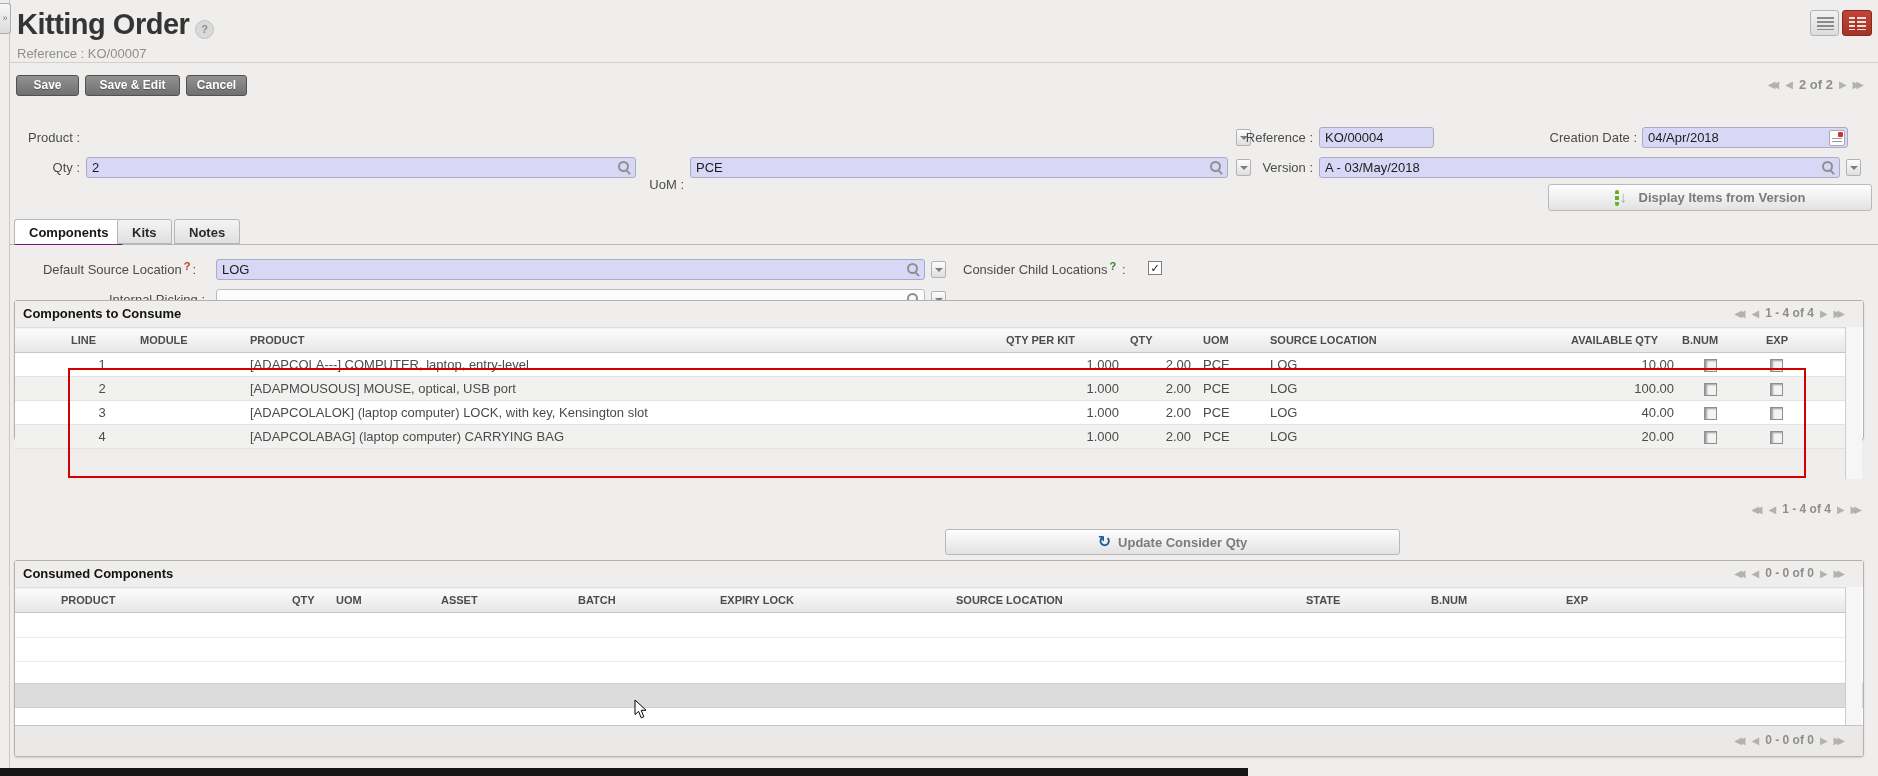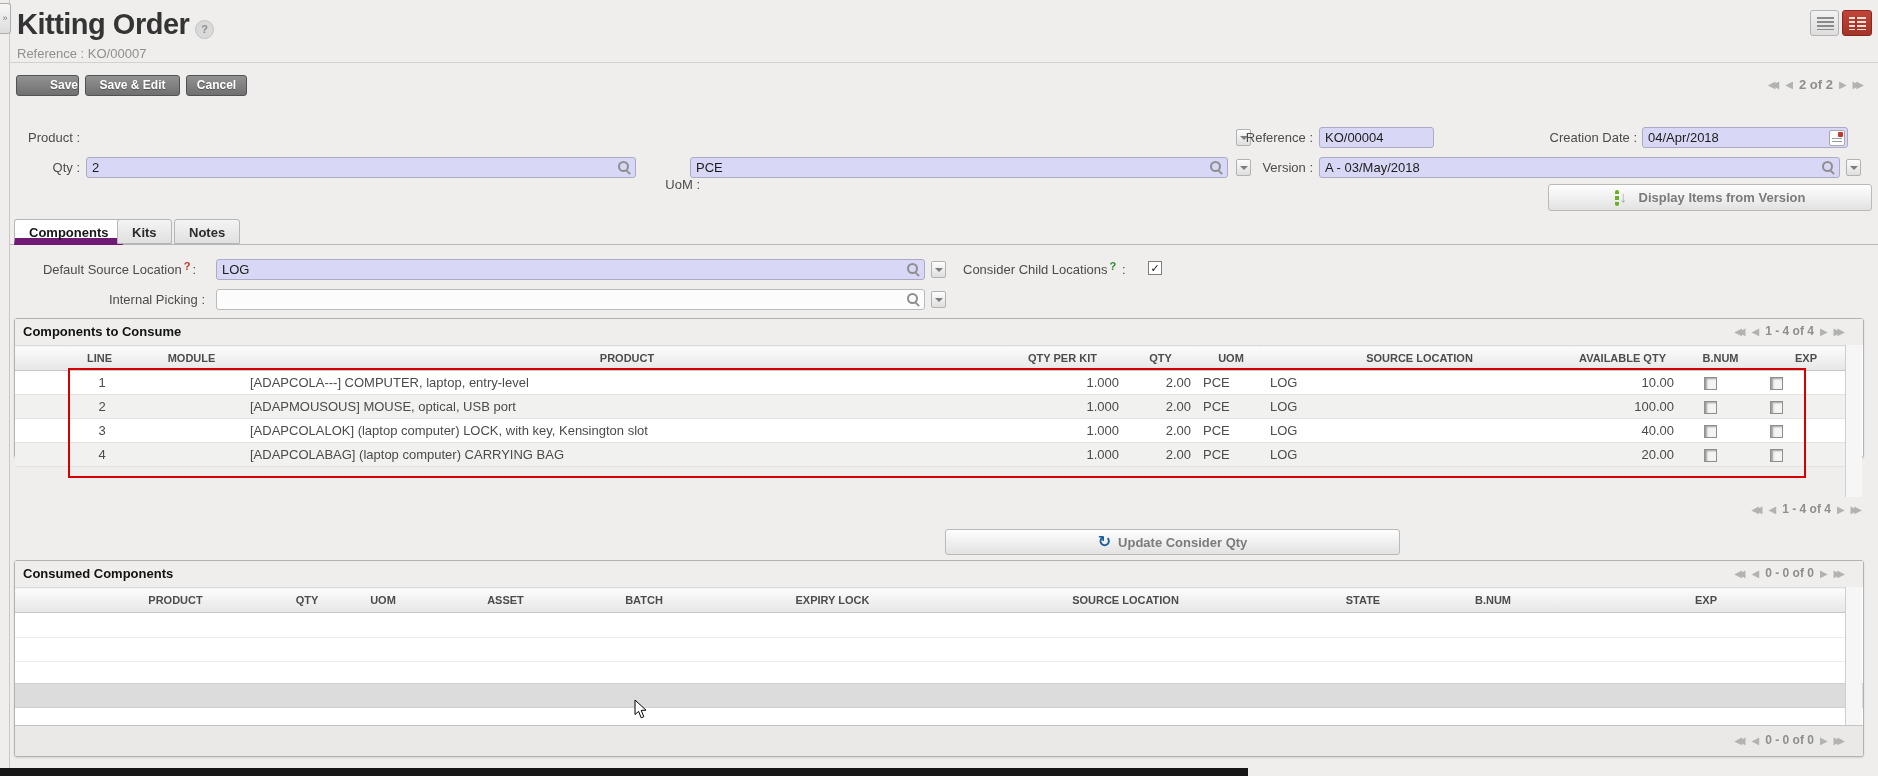--- a/index.html
+++ b/index.html
@@ -72,30 +72,30 @@
   .dl-ico .arr{position:absolute;left:5px;top:-1px;font-size:15px;font-weight:bold;color:#a8a8a8;}
   .refresh-ico{font-size:16px;font-weight:bold;color:#1e5f9e;line-height:16px;}
   .sp-ico{width:13px;height:14px;background:linear-gradient(#ececec,#c9c9c9);border:1px solid #9b9b9b;border-radius:2px;
     box-sizing:border-box;position:relative;}
   .sp-ico::after{content:"";position:absolute;left:3px;top:3px;width:5px;height:5px;border:1px solid #8b8b8b;border-radius:50%;background:#f7f7f7;}
 
   
   .tabbar-line{position:absolute;left:10px;top:244px;right:0;height:1px;background:#b6b6b6;}
   .tab{position:absolute;top:219px;height:25px;line-height:25px;padding:0 14px;font-size:13px;font-weight:bold;color:#2b2b2b;
     background:linear-gradient(#f4f4f4,#e0e0e0);border:1px solid #b6b6b6;border-radius:3px 3px 0 0;box-sizing:border-box;cursor:pointer;z-index:2;}
-  .tab.active{background:#fff;height:26px;color:#161616;border-bottom:7px solid #701a75;}
+  .tab.active{background:#fff;height:26px;color:#161616;border-bottom:1px solid #701a75;}
 
   
   .listbox{position:absolute;left:14px;width:1850px;background:#fff;border:1px solid #b2b2b2;border-radius:3px;
     box-shadow:0 1px 2px rgba(0,0,0,.12);box-sizing:border-box;}
   .lb-title{position:absolute;left:0;top:0;right:0;height:26px;background:#efeeec;}
   .lb-title .t{position:absolute;left:8px;top:5px;font-size:13px;font-weight:bold;color:#121212;}
   table.grid{border-collapse:collapse;table-layout:fixed;width:1832px;font-size:13px;color:#4b4b4b;}
   table.grid th{height:25px;background:linear-gradient(#fcfcfc,#e6e6e6);border-bottom:1px solid #c6c6c6;border-top:1px solid #dcdcdc;
-    font-size:11px;font-weight:bold;color:#4c4c4c;text-align:center;box-sizing:border-box;white-space:nowrap;overflow:hidden;}
+    font-size:11px;font-weight:bold;color:#4c4c4c;text-align:left;box-sizing:border-box;white-space:nowrap;overflow:hidden;}
   table.grid td{height:24px;border-bottom:1px solid #e3e3e3;box-sizing:border-box;white-space:nowrap;overflow:hidden;}
   table.grid tr.alt td{background:#f1f1f0;}
   .c-line{text-align:center;} th.c-line{text-align:right;padding-right:6px;}
   .c-module{padding-left:6px;} .c-product{padding-left:6px;}
   .c-qpk{text-align:right;padding-right:10px;} .c-qty{text-align:right;padding-right:4px;}
   .c-uom{padding-left:8px;} .c-src{padding-left:10px;}
   .c-avail{text-align:right;padding-right:4px;}
   .c-bnum{padding-left:4px;} .c-exp{padding-left:6px;}
   .tbl-cb{display:inline-block;width:13px;height:13px;background:#f4f4f4;border:1px solid #8f8f8f;box-sizing:border-box;
     box-shadow:inset 2px 1px 2px rgba(0,0,0,.35);vertical-align:middle;cursor:pointer;}
@@ -126,21 +126,21 @@
   <div class="subtitle">Reference : KO/00007</div>
   <div class="top-divider"></div>
 
   <div class="vbtn list">
       <span class="glyph"></span>
     </div>
   <div class="vbtn form">
       <span class="glyph"></span>
     </div>
 
-  <div class="btn-dark" style="left:16px;width:63px;text-align:right;">Save</div>
+  <div class="btn-dark" style="left:16px;width:63px;">Save</div>
   <div class="btn-dark" style="left:85px;width:95px;">Save &amp; Edit</div>
   <div class="btn-dark" style="left:186px;width:61px;">Cancel</div>
 
   <div class="pager" style="right:14px;top:77px;">
     <span class="pg first">◀◀</span>
     <span class="pg prev">◀</span>
     <span class="pg-text">2 of 2</span>
     <span class="pg next">▶</span>
     <span class="pg last">▶▶</span>
   </div>
@@ -158,21 +158,21 @@
     <span>04/Apr/2018</span>
     <span class="cal-btn"></span>
   </div>
 
   <div class="flabel" style="left:0;top:160px;width:80px;">Qty :</div>
   <div class="finput" style="left:86px;top:157px;width:550px;">
     <span>2</span>
     <span class="search-ico"></span>
   </div>
 
-  <div class="flabel" style="left:652px;top:160px;width:48px;margin-top:17px;">UoM :</div>
+  <div class="flabel" style="left:636px;top:160px;width:48px;margin-top:17px;">UoM :</div>
   <div class="finput" style="left:690px;top:157px;width:538px;">
     <span>PCE</span>
     <span class="search-ico"></span>
   </div>
   <div class="dd-btn" style="left:1236px;top:159px;"></div>
 
   <div class="flabel" style="left:1233px;top:160px;width:80px;">Version :</div>
   <div class="finput" style="left:1319px;top:157px;width:521px;">
     <span>A - 03/May/2018</span>
     <span class="search-ico"></span>
@@ -208,21 +208,21 @@
     <span>✓</span>
   </div>
 
   <div class="flabel" style="left:0;top:292px;width:205px;">Internal Picking :</div>
   <div class="finput empty" style="left:216px;top:289px;width:709px;">
     <span></span>
     <span class="search-ico"></span>
   </div>
   <div class="dd-btn" style="left:931px;top:291px;"></div>
 
-  <div class="listbox" style="top:318px;height:140px;">
+  <div class="listbox" style="top:300px;height:140px;">
     <div class="lb-title">
       <span class="t">Components to Consume</span>
       <div class="pager small" style="right:18px;top:5px;">
         <span class="pg first">◀◀</span>
         <span class="pg prev">◀</span>
         <span class="pg-text">1 - 4 of 4</span>
         <span class="pg next">▶</span>
         <span class="pg last">▶▶</span>
       </div>
     </div>

